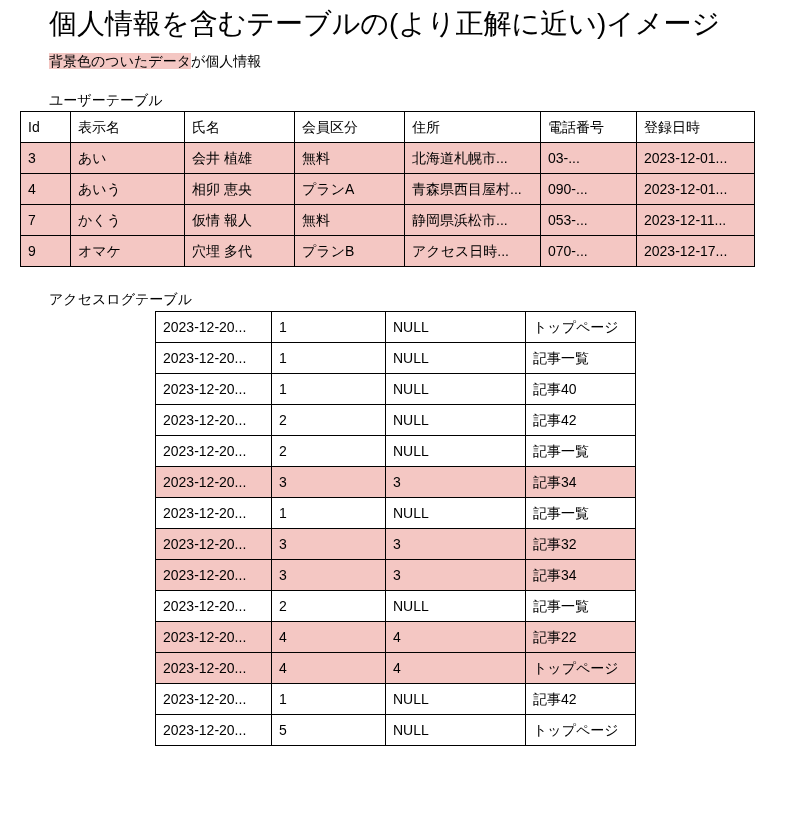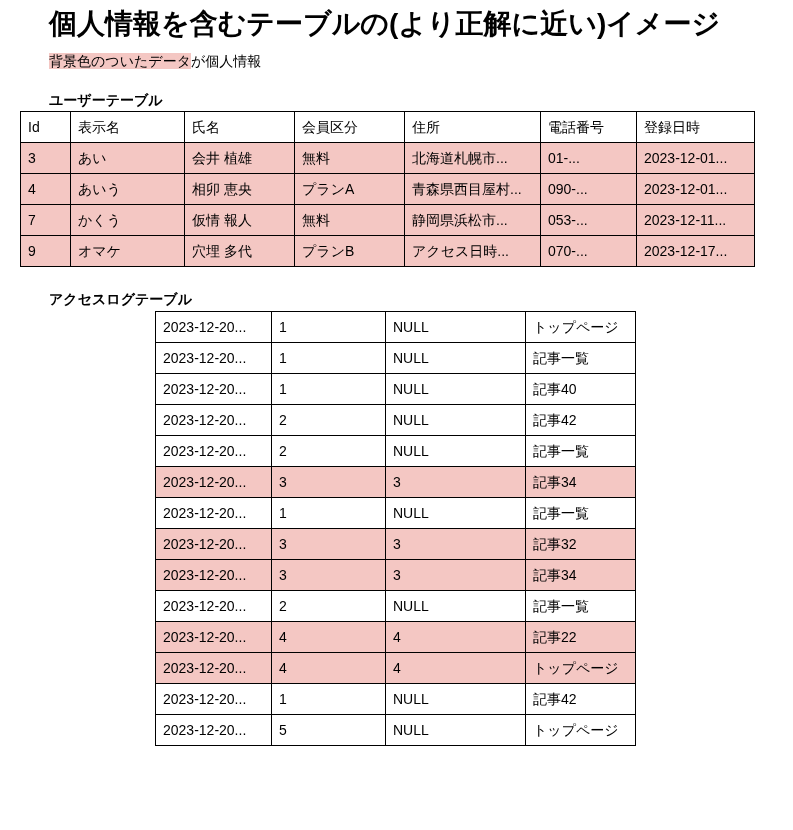--- a/index.html
+++ b/index.html
@@ -2,30 +2,30 @@
 <html><head>
 <meta charset="utf-8">
 <style>
   html, body { margin: 0; padding: 0; background: #ffffff; }
   body {
     width: 793px; height: 830px; position: relative; overflow: hidden;
     font-family: "Liberation Sans", "DejaVu Sans", sans-serif; color: #000;
   }
   .title {
     position: absolute; left: 49px; top: 6px;
-    font-size: 28px; line-height: 36px; font-weight: bold; margin: 0;
+    font-size: 28px; line-height: 36px; font-weight: normal; margin: 0;
     white-space: nowrap;
   }
   .subtitle {
     position: absolute; left: 49px; top: 52px;
     font-size: 14px; line-height: 18px; white-space: nowrap; text-align: right;
   }
   .subtitle .hl { background: #f4c7c3; }
   .section-label {
-    position: absolute; font-size: 14px; line-height: 18px; white-space: nowrap; font-weight: bold;
+    position: absolute; font-size: 14px; line-height: 18px; white-space: nowrap;
   }
   table {
     position: absolute; border-collapse: collapse; table-layout: fixed;
     font-size: 14px;
   }
   td {
     border: 1px solid #000; height: 30px; padding: 0 0 0 7px;
     white-space: nowrap; overflow: hidden; vertical-align: middle;
     line-height: 16px;
   }
@@ -59,21 +59,21 @@
       <td>住所</td>
       <td>電話番号</td>
       <td>登録日時</td>
     </tr>
     <tr class="pii">
       <td>3</td>
       <td>あい</td>
       <td>会井 植雄</td>
       <td>無料</td>
       <td>北海道札幌市...</td>
-      <td>01-...</td>
+      <td>03-...</td>
       <td>2023-12-01...</td>
     </tr>
     <tr class="pii">
       <td>4</td>
       <td>あいう</td>
       <td>相卯 恵央</td>
       <td>プランA</td>
       <td>青森県西目屋村...</td>
       <td>090-...</td>
       <td>2023-12-01...</td>

